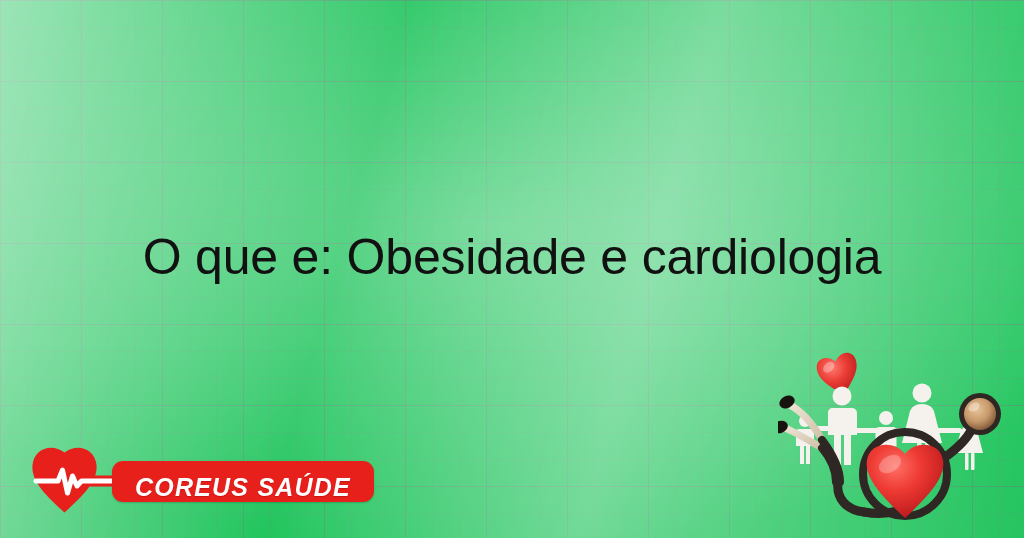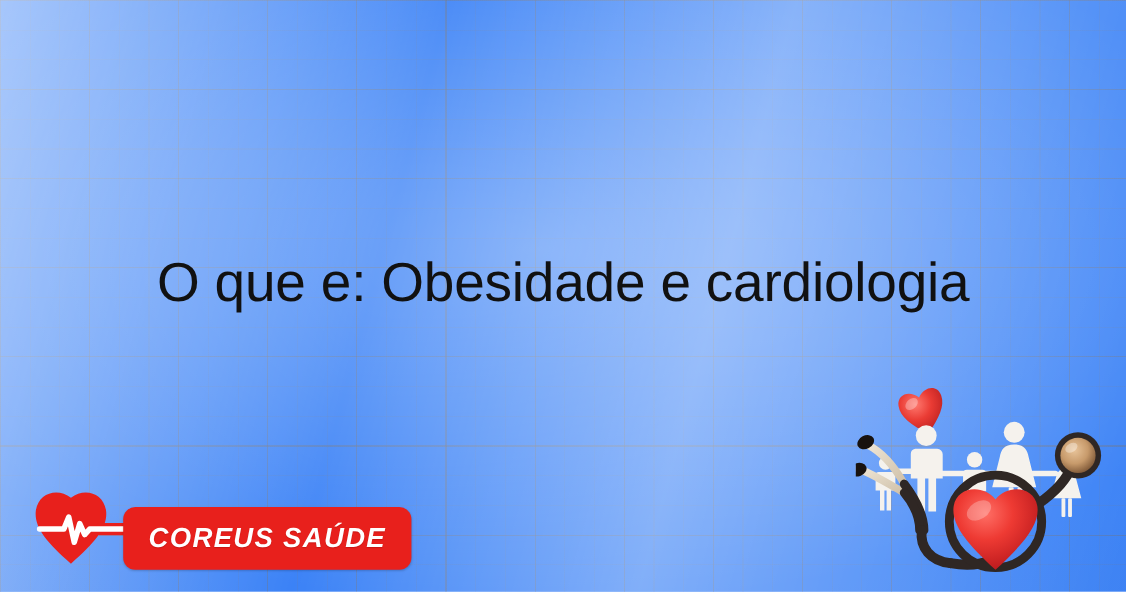--- a/index.html
+++ b/index.html
@@ -10,21 +10,21 @@
     width: 1024px;
     height: 538px;
     overflow: hidden;
     font-family: "Liberation Sans", sans-serif;
   }
 
   #canvas {
     position: relative;
     width: 1024px;
     height: 538px;
-    background-color: #3b82f6;
+    background-color: #22c55e;
     overflow: hidden;
   }
 
   
   .grid-layer {
     position: absolute;
     inset: 0;
     pointer-events: none;
   }
   .grid-minor {
@@ -74,26 +74,26 @@
     left: 0;
     top: 0;
     width: 116px;
     height: 72px;
   }
   #brand-badge {
     position: absolute;
     left: 84px;
     top: 15px;
     width: 262px;
-    height: 57px;
+    height: 41px;
     background: #e8201c;
     border-radius: 11px;
     box-shadow: 0 1px 2px rgba(0,0,0,0.18);
     display: flex;
-    align-items: center;
+    align-items: flex-end;
     justify-content: center;
   }
   #brand-badge-text {
     color: #ffffff;
     font-size: 25px;
     font-weight: 700;
     font-style: italic;
     letter-spacing: 1.2px;
     text-shadow: 0 1px 1px rgba(140,0,0,0.35);
     white-space: nowrap;

